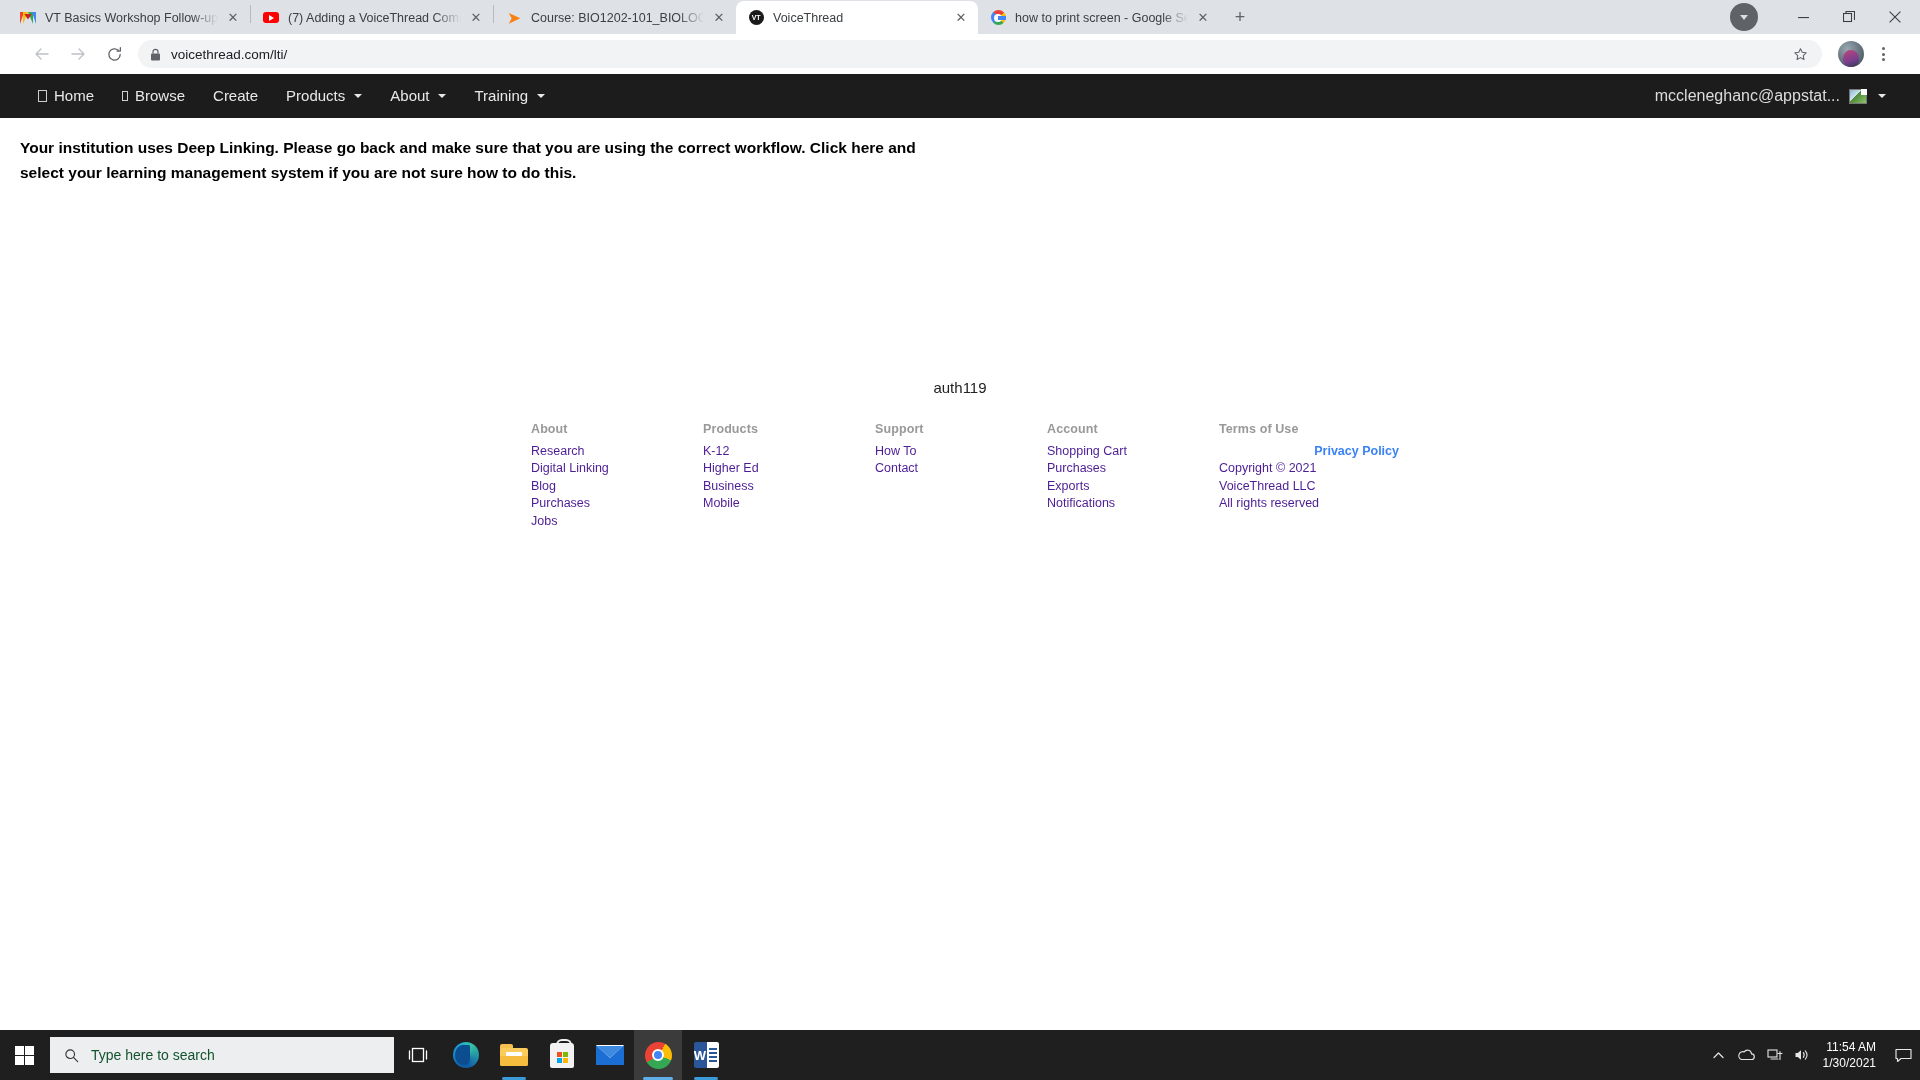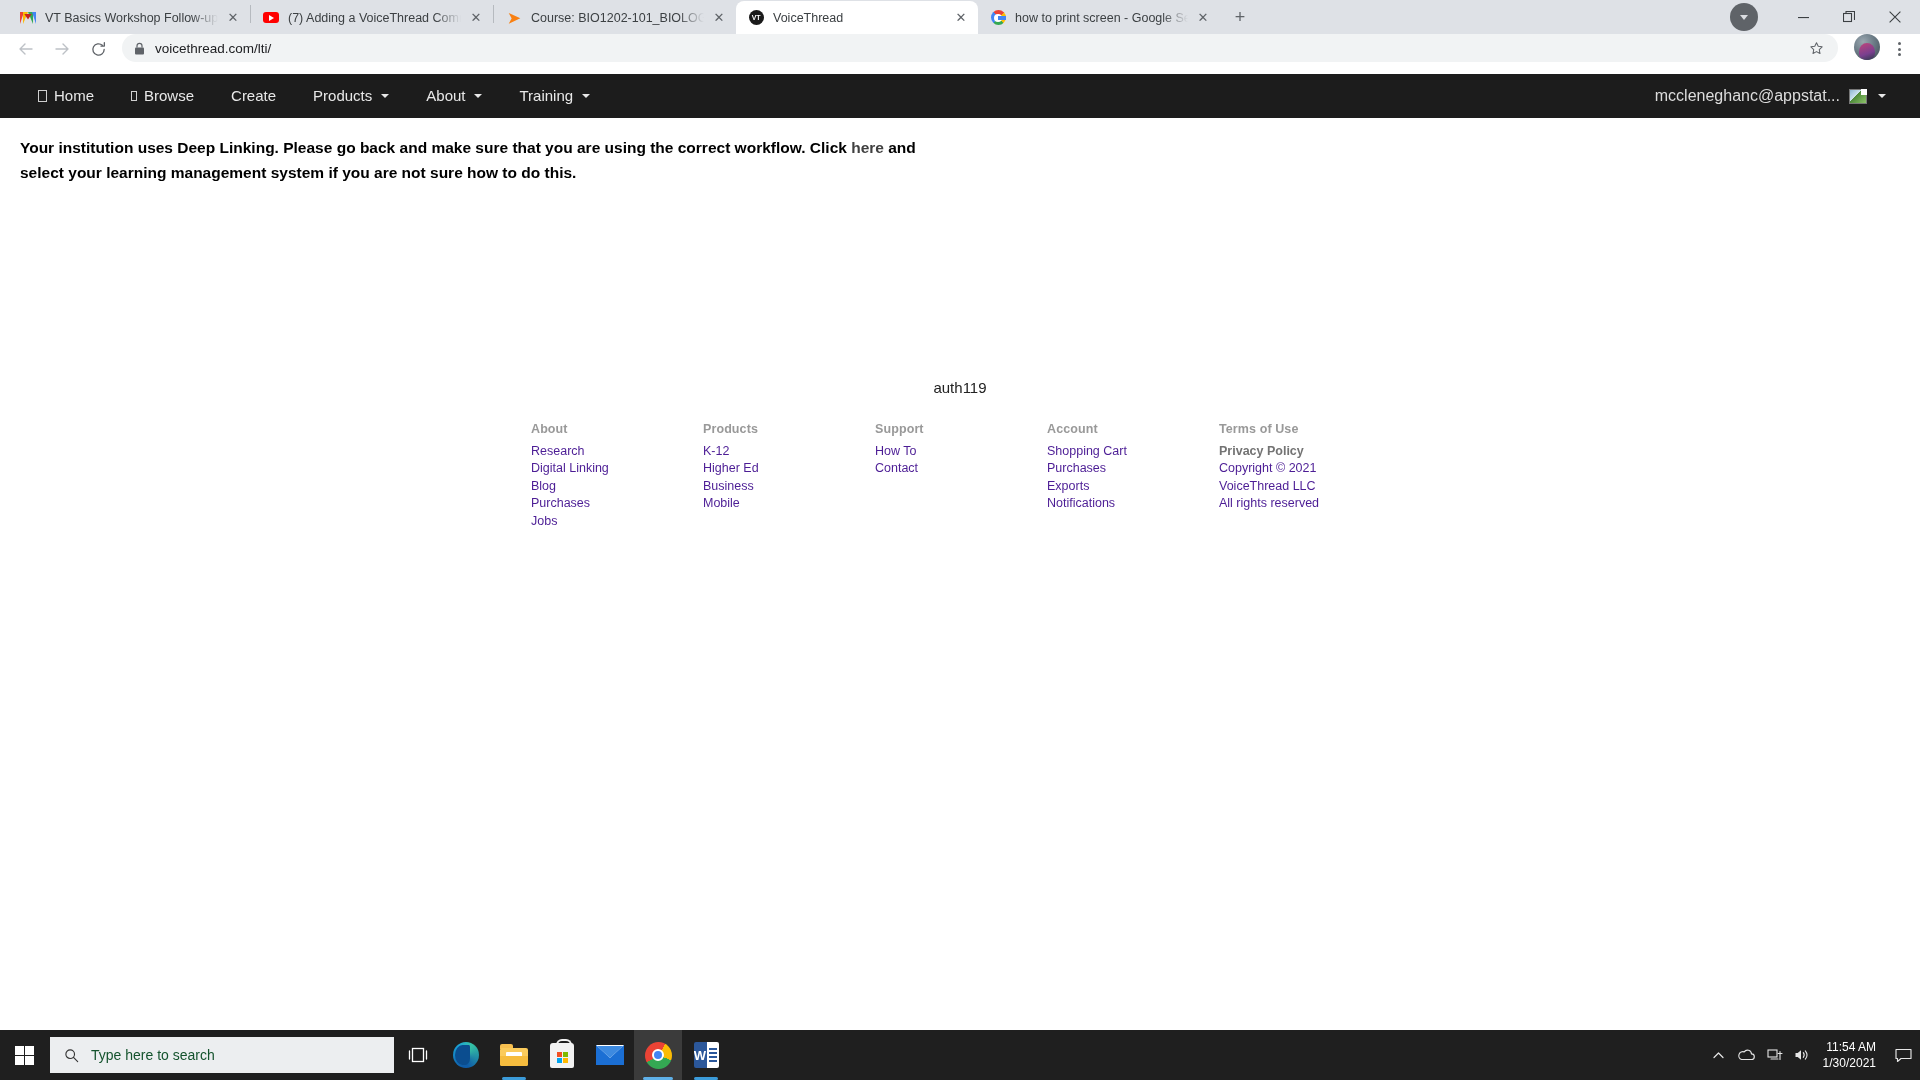--- a/index.html
+++ b/index.html
@@ -129,21 +129,22 @@
   .fav-g::after { content: ""; position: absolute; left: 3.5px; top: 3.5px;
     width: 8px; height: 8px; border-radius: 50%; background: #fff; }
   .fav-g::before { content: ""; position: absolute; right: 0; top: 5.5px;
     width: 8px; height: 4px; background: #4285f4; z-index: 1; }
 
   
   .navbar {
     height: 40px;
     background: #ffffff;
     display: flex;
-    padding: 0 8px;
+    align-items: center;
+    padding: 0 24px;
     flex: 0 0 40px;
   }
   .navicon {
     width: 30px; height: 30px;
     margin: 0 3px;
     display: flex; align-items: center; justify-content: center;
     color: #5f6368;
     border-radius: 50%;
     flex: 0 0 30px;
   }
@@ -185,21 +186,21 @@
   
   .viewport { flex: 1 1 auto; background: #ffffff; overflow: hidden; position: relative; }
 
   .vt-nav {
     height: 44px;
     background: #1c1c1c;
     display: flex;
     align-items: center;
     padding: 0 24px;
   }
-  .vt-nav-left { display: flex; align-items: flex-end; gap: 9px; }
+  .vt-nav-left { display: flex; align-items: flex-end; gap: 0; }
   .vt-nav-item {
     color: #e8e8e8;
     font-size: 15px;
     padding: 0 14px;
     display: flex;
     align-items: center;
     gap: 7px;
     white-space: nowrap;
     line-height: 44px;
   }
@@ -238,21 +239,21 @@
   }
 
   .alert {
     padding: 17px 20px 0 20px;
     font-size: 15.5px;
     font-weight: bold;
     color: #000;
     line-height: 25px;
     max-width: 970px;
   }
-  .alert a { color: #404040; text-decoration: none; font-weight: bold; }
+  .alert a { color: #000000; text-decoration: none; font-weight: bold; }
 
   .auth-code {
     text-align: center;
     font-size: 15px;
     color: #222;
     margin-top: 194px;
   }
 
   .footer {
     display: flex;
@@ -270,21 +271,21 @@
     margin-bottom: 6.5px;
     letter-spacing: 0.1px;
   }
   .fcol a, .fcol span {
     display: block;
     font-size: 12.5px;
     color: #4c1d95;
     text-decoration: none;
     line-height: 17.5px;
   }
-  .fcol .bold-link { font-weight: bold; color: #737373; }
+  .fcol .bold-link { font-weight: bold; color: #3b82f6; text-align: right; }
 
   
   .taskbar {
     position: absolute;
     left: 0; bottom: 0;
     width: 1920px; height: 50px;
     background: #1f1f1f;
     display: flex;
     align-items: center;
   }

